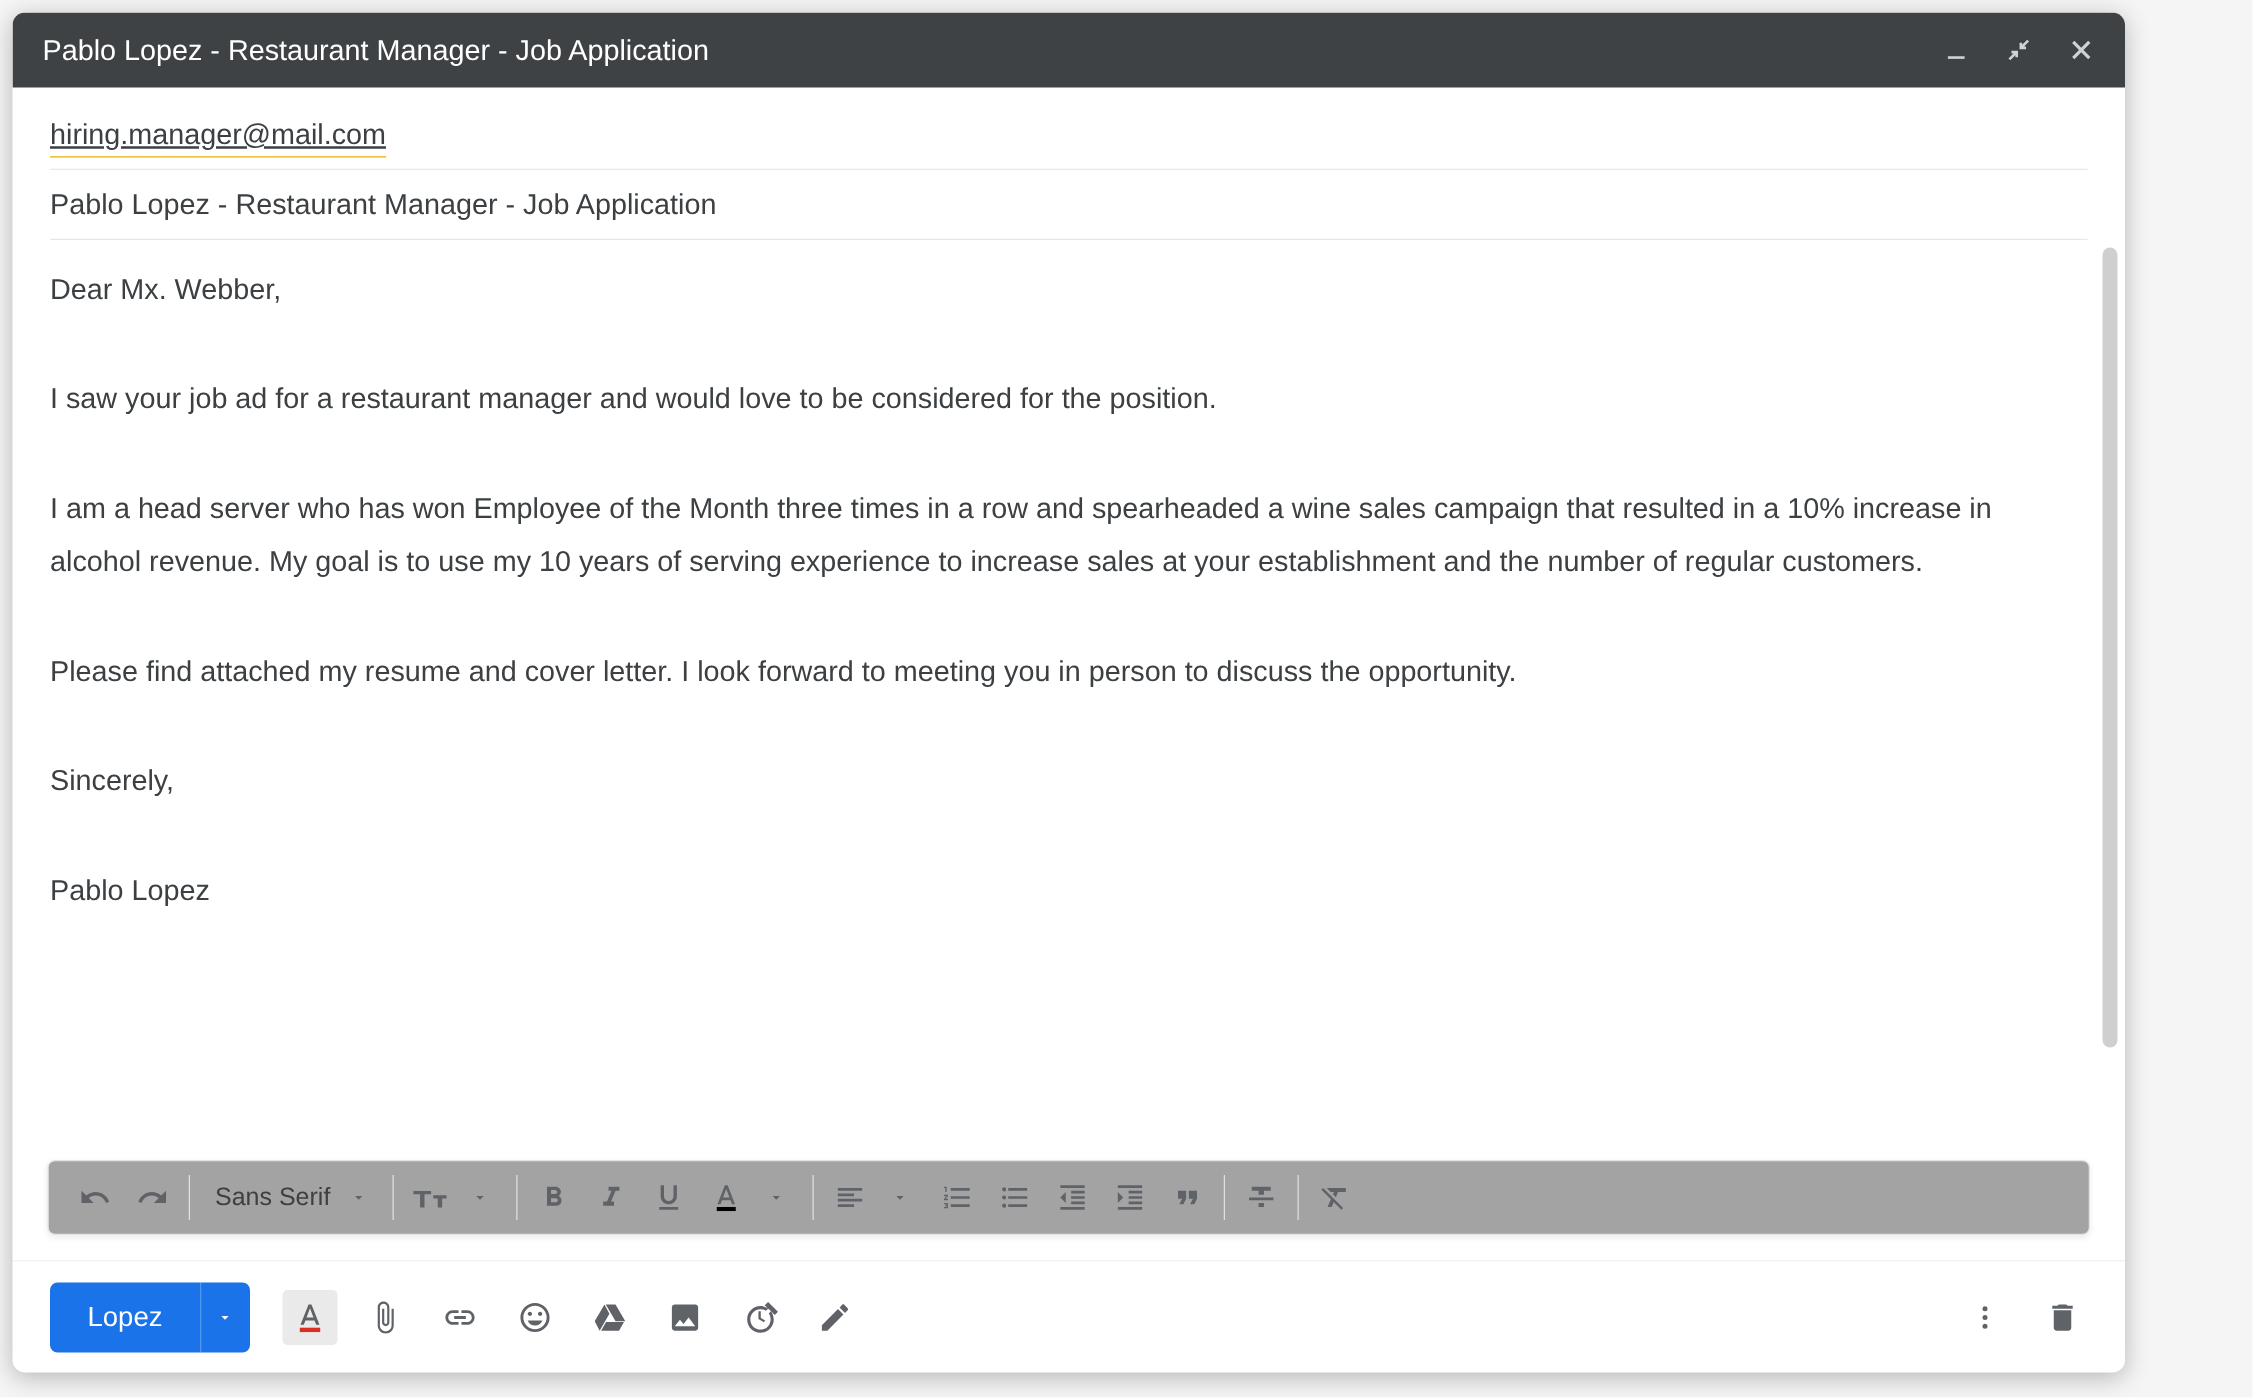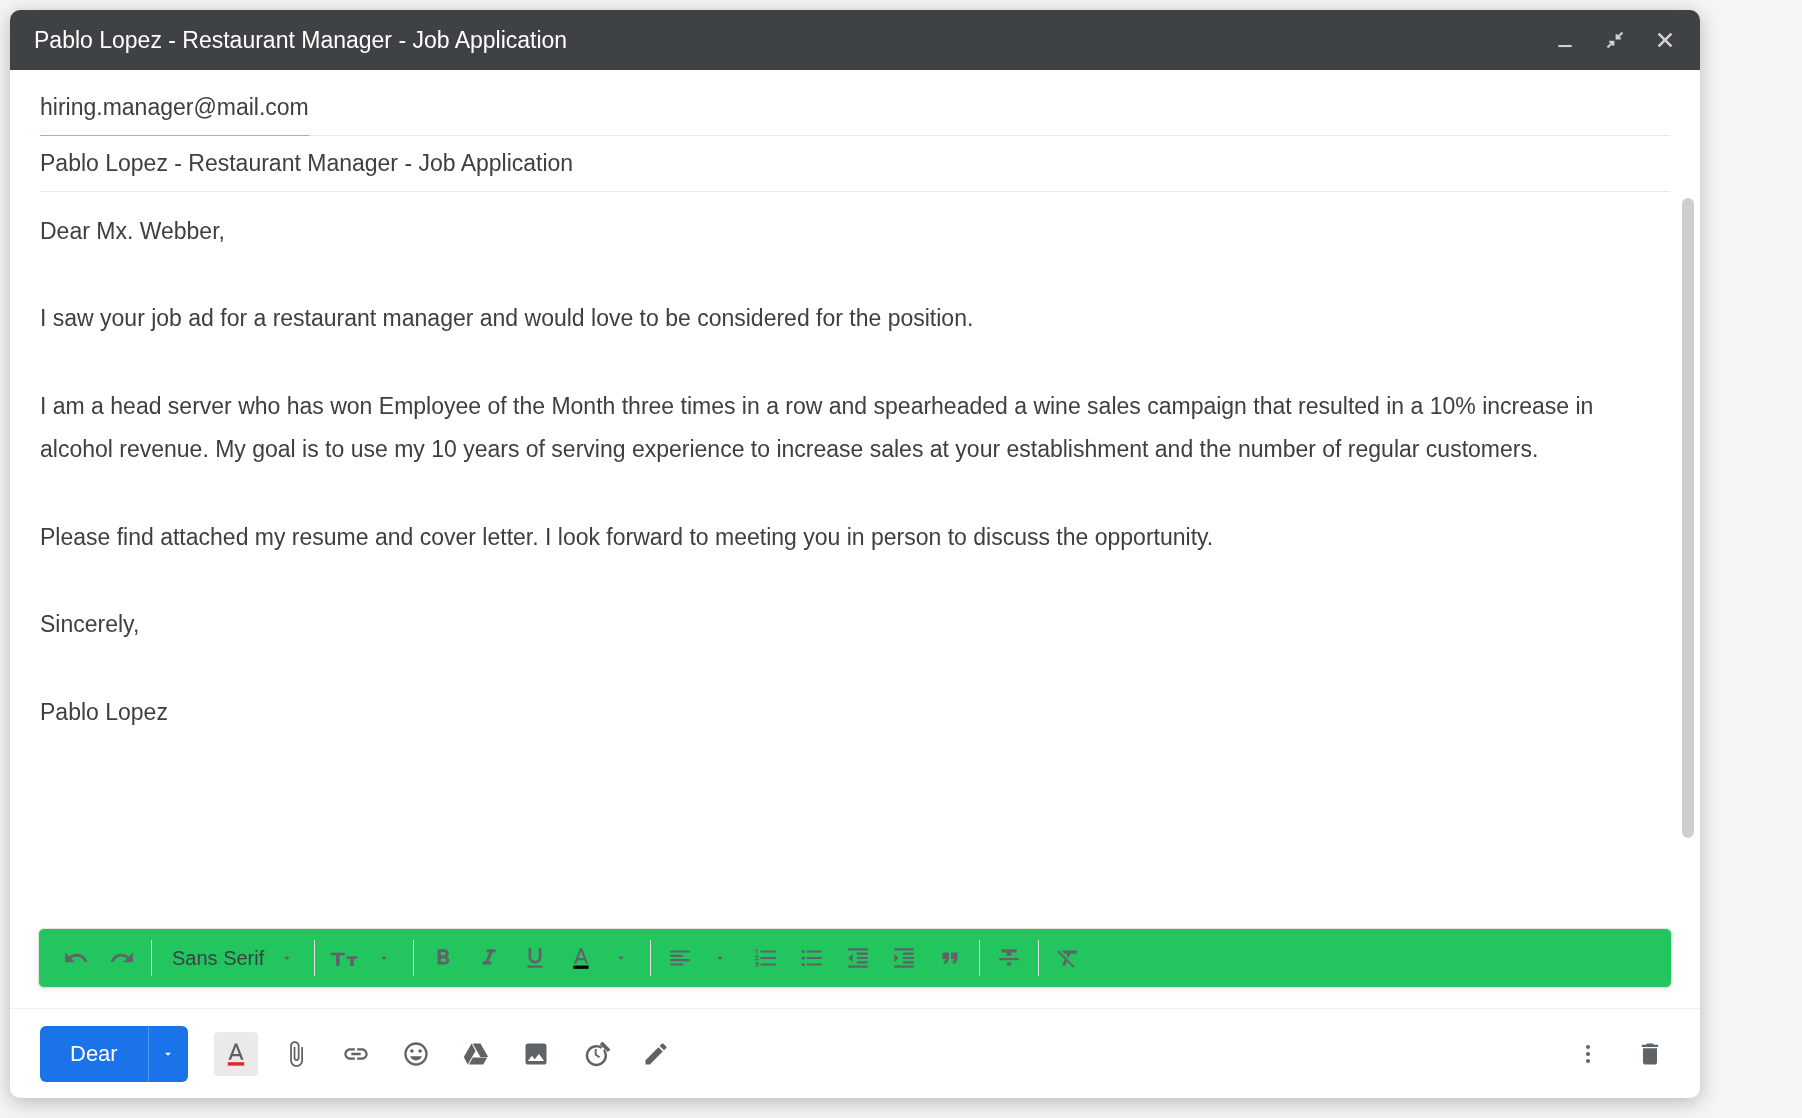--- a/index.html
+++ b/index.html
@@ -61,21 +61,22 @@
     }
     .field-row {
       border-bottom: 1px solid #e8e8e8;
       padding: 14px 0;
       font-size: 23px;
       color: #3c4043;
     }
     .recipient-chip {
       display: inline;
       border-bottom: 1px solid #e8b000;
-      padding-bottom: 15px;
+      padding-bottom: 5px;
+      text-decoration: underline;
     }
     .body-area {
       flex: 1;
       position: relative;
       padding: 18px 30px 0 30px;
       overflow: hidden;
     }
     .body-text {
       font-size: 23px;
       color: #3c4043;
@@ -91,21 +92,21 @@
       background: transparent;
     }
     .scrollbar-thumb {
       background: #cfcfcf;
       width: 12px;
       height: 640px;
       border-radius: 6px;
     }
     .formatting-toolbar {
       margin: 0 28px 20px 28px;
-      background: #22c55e;
+      background: #a3a3a3;
       border: 1px solid #e4e4e4;
       border-radius: 6px;
       box-shadow: 0 2px 5px rgba(0,0,0,0.08);
       height: 60px;
       display: flex;
       align-items: center;
       padding: 0 14px;
     }
     .formatting-toolbar .tb-btn {
       width: 46px;
@@ -372,21 +373,21 @@
     <div class="divider"></div>
     <div class="tb-btn">
       <svg width="26" height="26" viewBox="0 0 24 24">
           <path d="M3.27 5L2 6.27l6.97 6.97L6.5 19h3l1.57-3.66L16.73 21 18 19.73 3.55 5.27 3.27 5zM6 5v.18L8.82 8h2.4l-.72 1.68 2.1 2.1L14.21 8H20V5H6z"></path>
         </svg>
     </div>
   </div>
 
   <div class="bottom-bar">
     <div class="send-btn">
-      <div class="send-main">Dear</div>
+      <div class="send-main">Lopez</div>
       <div class="send-dd">
         <svg width="14" height="14" viewBox="0 0 24 24" fill="#fff">
             <path d="M7 10l5 5 5-5z"></path>
           </svg>
       </div>
     </div>
     <div class="bottom-icons">
       <div class="b-icon active">
         <svg width="28" height="28" viewBox="0 0 24 24">
             <path d="M11 3L5.5 17h2.25l1.12-3h6.25l1.13 3h2.25L13 3h-2zm-1.38 9L12 5.67 14.38 12H9.62z"></path>

